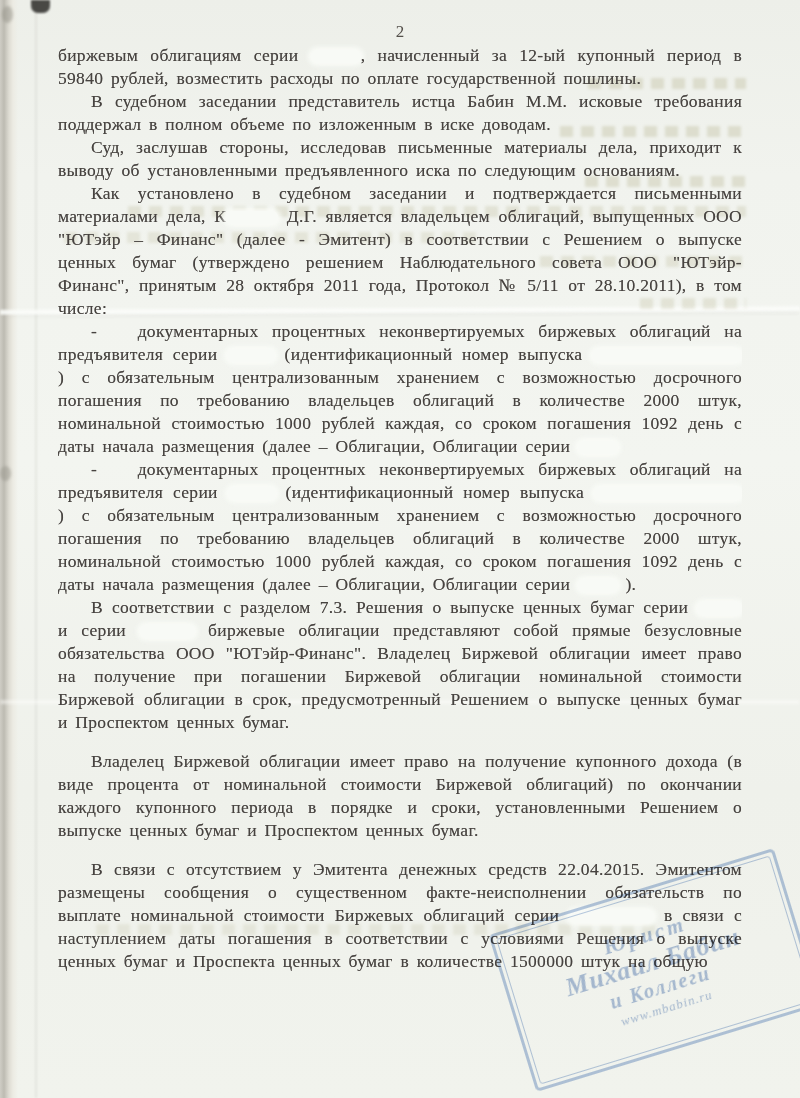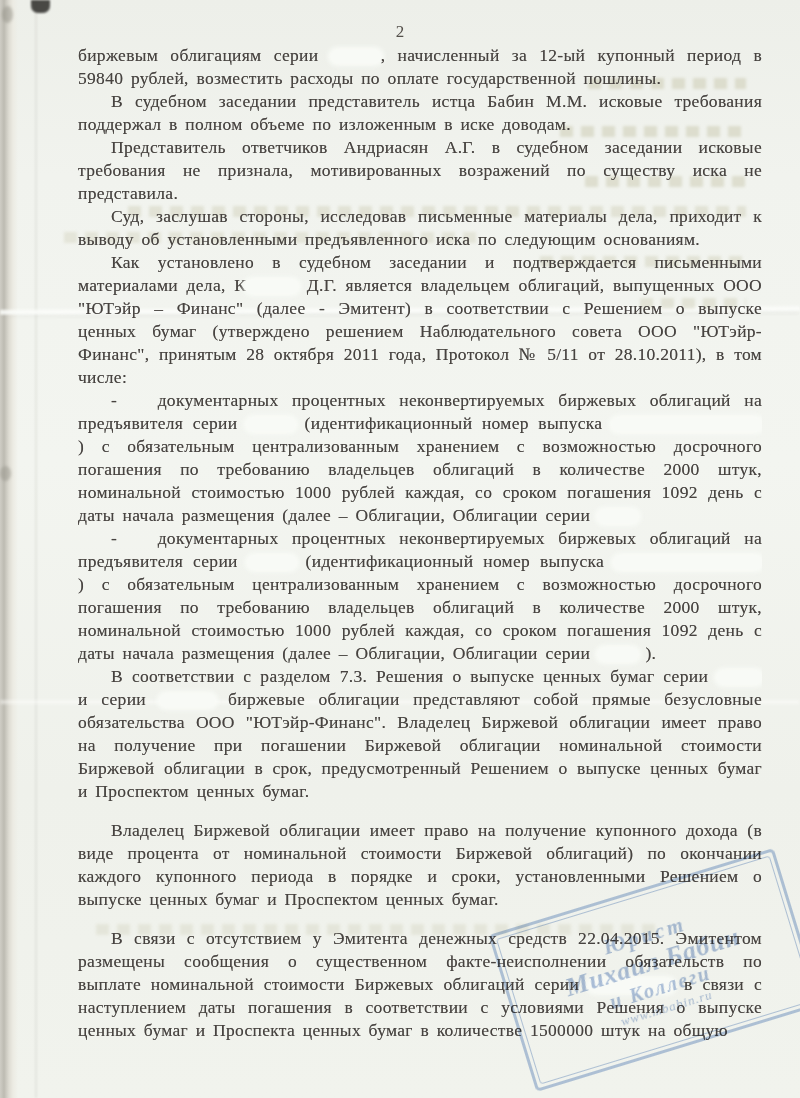--- a/index.html
+++ b/index.html
@@ -34,21 +34,21 @@
   .b3{left:585px;top:176px;width:162px;}
   .b4{left:128px;top:206px;width:618px;opacity:.3;}
   .b5{left:64px;top:232px;width:420px;opacity:.26;}
   .b6{left:540px;top:256px;width:206px;opacity:.3;}
   .b7{left:640px;top:298px;width:106px;opacity:.3;}
   .b8{left:96px;top:924px;width:560px;opacity:.22;}
 
   .page-number{position:absolute;top:22px;left:0;width:100%;text-align:center;
                font-size:17px;color:#54504b;}
 
-  .doc-body{position:absolute;left:78px;top:44px;width:684px;height:1016px;overflow:hidden;
+  .doc-body{position:absolute;left:58px;top:44px;width:684px;height:1016px;overflow:hidden;
             font-size:17.5px;line-height:23px;letter-spacing:.3px;word-spacing:3px;
             color:#474340;text-align:justify;
             text-shadow:0 0 .5px rgba(71,67,64,.55);}
   .para{margin:0;}
   .para.indent{text-indent:33px;font-family:Liberation Serif, serif;}
   .para.gap{margin-top:16px;}
 
   .redact{display:inline-block;height:13px;border-radius:6px;background:#f8faf6;
           box-shadow:0 0 5px 3px rgba(250,252,248,0.95);vertical-align:-2px;}
 
@@ -84,21 +84,20 @@
   <div class="bleed b5"></div>
   <div class="bleed b6"></div>
   <div class="bleed b7"></div>
   <div class="bleed b8"></div>
 
   <div class="page-number">2</div>
 
   <div class="doc-body">
       <p class="para">биржевым облигациям серии <span class="redact" style="width: 50px;"></span>, начисленный за 12-ый купонный период в 59840 рублей, возместить расходы по оплате государственной пошлины.</p>
       <p class="para indent">В судебном заседании представитель истца Бабин М.М. исковые требования поддержал в полном объеме по изложенным в иске доводам.</p>
-      <p class="para indent">Представитель ответчиков Андриасян А.Г. в судебном заседании исковые требования не признала, мотивированных возражений по существу иска не представила.</p>
       <p class="para indent">Суд, заслушав стороны, исследовав письменные материалы дела, приходит к выводу об установленными предъявленного иска по следующим основаниям.</p>
       <p class="para indent">Как установлено в судебном заседании и подтверждается письменными материалами дела, К<span class="redact" style="width: 52px;"></span> Д.Г. является владельцем облигаций, выпущенных ООО "ЮТэйр – Финанс" (далее - Эмитент) в соответствии с Решением о выпуске ценных бумаг (утверждено решением Наблюдательного совета ООО "ЮТэйр-Финанс", принятым 28 октября 2011 года, Протокол № 5/11 от 28.10.2011), в том числе:</p>
       <p class="para indent">-&nbsp;&nbsp;&nbsp;документарных процентных неконвертируемых биржевых облигаций на предъявителя серии <span class="redact" style="width: 48px;"></span> (идентификационный номер выпуска <span class="redact" style="width: 150px;"></span> ) с обязательным централизованным хранением с возможностью досрочного погашения по требованию владельцев облигаций в количестве 2000 штук, номинальной стоимостью 1000 рублей каждая, со сроком погашения 1092 день с даты начала размещения (далее – Облигации, Облигации серии <span class="redact" style="width: 40px;"></span></p>
       <p class="para indent">-&nbsp;&nbsp;&nbsp;документарных процентных неконвертируемых биржевых облигаций на предъявителя серии <span class="redact" style="width: 48px;"></span> (идентификационный номер выпуска <span class="redact" style="width: 148px;"></span> ) с обязательным централизованным хранением с возможностью досрочного погашения по требованию владельцев облигаций в количестве 2000 штук, номинальной стоимостью 1000 рублей каждая, со сроком погашения 1092 день с даты начала размещения (далее – Облигации, Облигации серии <span class="redact" style="width: 40px;"></span> ).</p>
       <p class="para indent">В соответствии с разделом 7.3. Решения о выпуске ценных бумаг серии <span class="redact" style="width: 45px;"></span> и серии <span class="redact" style="width: 55px;"></span> биржевые облигации представляют собой прямые безусловные обязательства ООО "ЮТэйр-Финанс". Владелец Биржевой облигации имеет право на получение при погашении Биржевой облигации номинальной стоимости Биржевой облигации в срок, предусмотренный Решением о выпуске ценных бумаг и Проспектом ценных бумаг.</p>
       <p class="para indent gap">Владелец Биржевой облигации имеет право на получение купонного дохода (в виде процента от номинальной стоимости Биржевой облигаций) по окончании каждого купонного периода в порядке и сроки, установленными Решением о выпуске ценных бумаг и Проспектом ценных бумаг.</p>
       <p class="para indent gap">В связи с отсутствием у Эмитента денежных средств 22.04.2015. Эмитентом размещены сообщения о существенном факте-неисполнении обязательств по выплате номинальной стоимости Биржевых облигаций серии <span class="redact" style="width: 85px;"></span> в связи с наступлением даты погашения в соответствии с условиями Решения о выпуске ценных бумаг и Проспекта ценных бумаг в количестве 1500000 штук на общую</p>
     </div>
 
   <div class="stamp">

